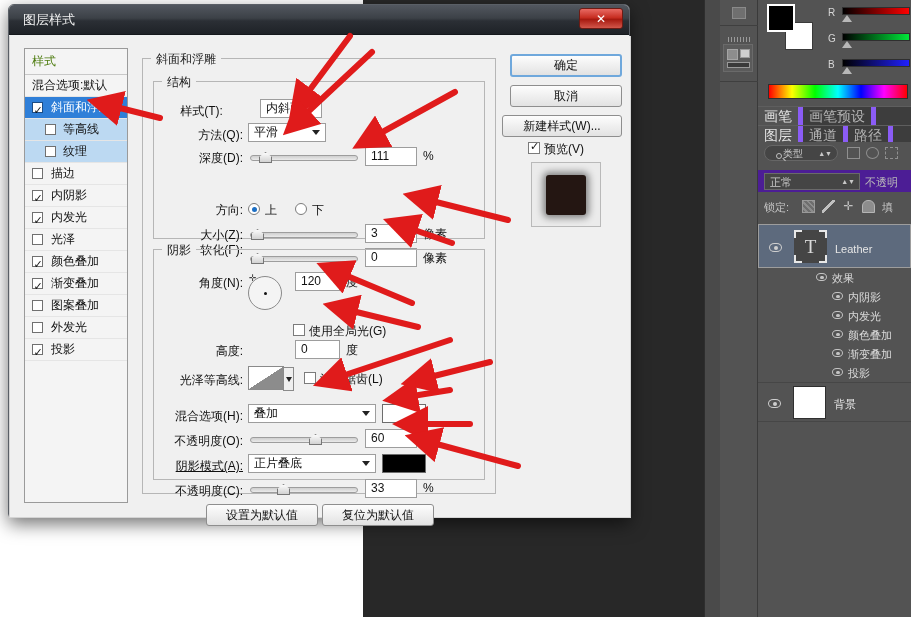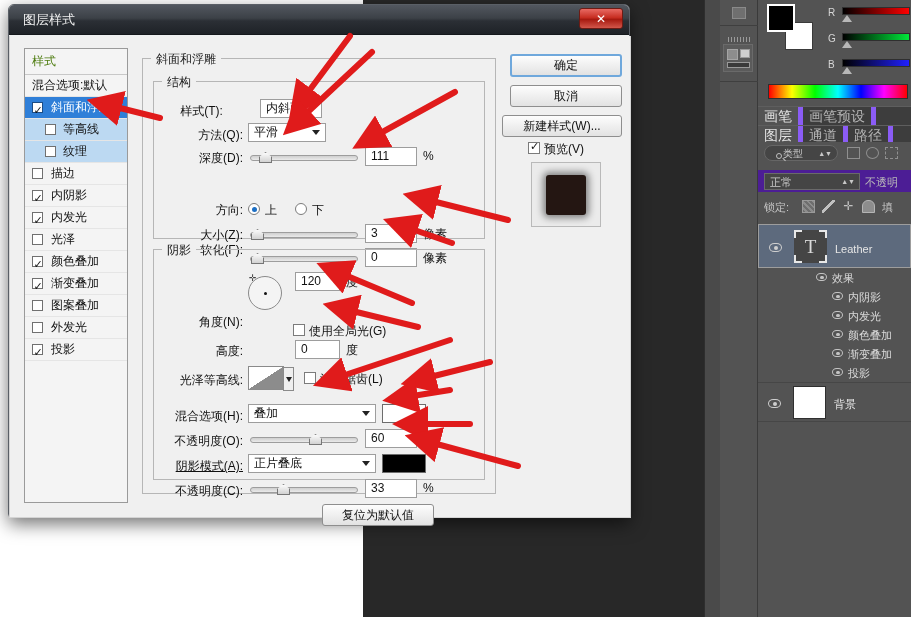--- a/index.html
+++ b/index.html
@@ -404,21 +404,21 @@
       </div>
       <div class="txtin" style="left:355px; top:212px; width:52px;">
         <span>0</span>
       </div>
       <div class="unit" style="left:413px; top:214px;">像素</div>
 
       <div class="grp" style="left:143px; top:213px; width:332px; height:231px;">
         <div class="grp-title">阴影</div>
       </div>
 
-      <div class="lbl" style="left:150px; top:239px; width:83px;margin-top:39px;">角度(N):</div>
+      <div class="lbl" style="left:150px; top:239px; width:83px;">角度(N):</div>
       <div class="dial" style="left:238px; top:240px;">
         <div class="dial-dot"></div>
       </div>
       <div class="dial-cross" style="left:239px; top:238px;">✛</div>
       <div class="txtin" style="left:285px; top:236px; width:45px;">
         <span>120</span>
       </div>
       <div class="unit" style="left:336px; top:238px;">度</div>
 
       <div class="cb" style="left:283px; top:288px;"></div>
@@ -463,20 +463,21 @@
 
       <div class="lbl" style="left:144px; top:447px; width:89px;">不透明度(C):</div>
       <div class="slider" style="left:240px; top:451px; width:108px;">
         <div class="sknob" style="left:26px;"></div>
       </div>
       <div class="txtin" style="left:355px; top:443px; width:52px;">
         <span>33</span>
       </div>
       <div class="unit" style="left:413px; top:445px;">%</div>
 
+      <div class="btn" style="left:196px; top:468px; width:112px;">设置为默认值</div>
       <div class="btn" style="left:312px; top:468px; width:112px;">复位为默认值</div>
 
       <div class="btn" style="left:500px; top:49px; width:112px;">取消</div>
       <div class="btn primary" style="left:500px; top:18px; width:112px; height:23px; line-height:19px;">确定</div>
       <div class="btn" style="left:492px; top:79px; width:120px;">新建样式(W)...</div>
 
       <div class="cb on" style="left:518px; top:106px;"></div>
       <div class="unit" style="left:534px; top:105px;">预览(V)</div>
 
       <div class="prev-box">

